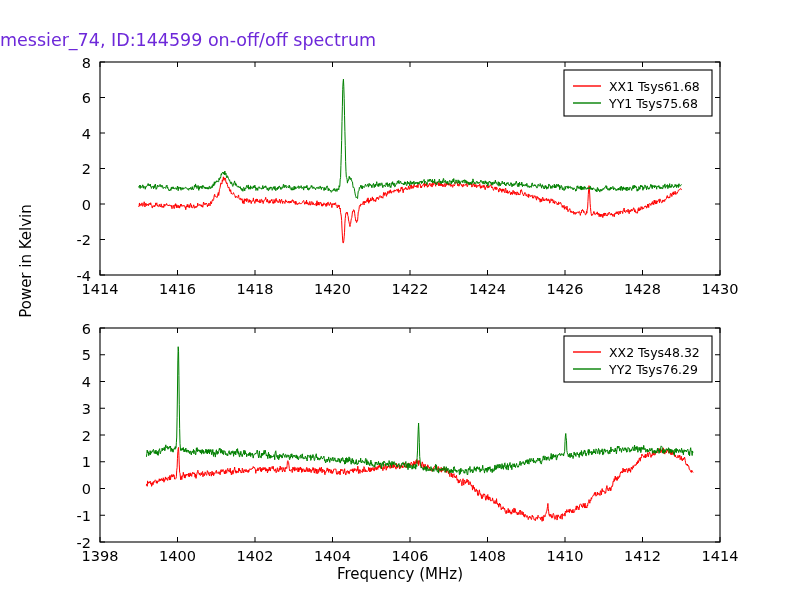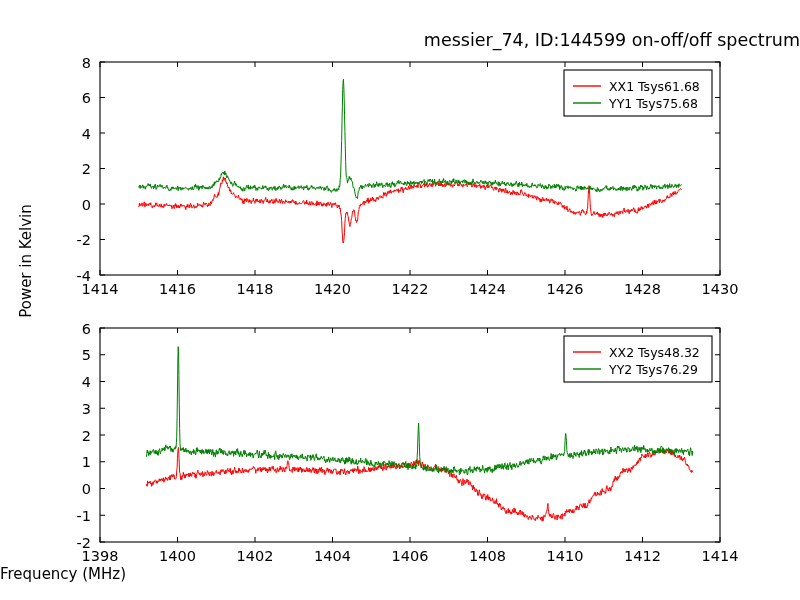--- a/index.html
+++ b/index.html
@@ -19,40 +19,41 @@
     position: absolute;
     left: 0; top: 0;
     width: 800px;
     height: 600px;
   }
   .fig-title {
     position: absolute;
     left: 0;
     top: 30px;
     width: 800px;
-    text-align: right;
+    text-align: left;
     font-size: 17.5px;
-    color: #000000;
+    color: #6d28d9;
     letter-spacing: 0px;
   }
   .ylabel {
     position: absolute;
     left: -64px;
     top: 252px;
     width: 180px;
     text-align: center;
     font-size: 15px;
     transform: rotate(-90deg);
     transform-origin: center center;
   }
   .xlabel {
     position: absolute;
     left: 0;
     top: 565px;
     width: 800px;
+    text-align: center;
     font-size: 15px;
   }
   svg { display: block; }
   .tick-line {
     stroke: #000000;
     stroke-width: 1.0;
   }
   .ticklabel {
     font-family: "DejaVu Sans", sans-serif;
     font-size: 14.5px;

